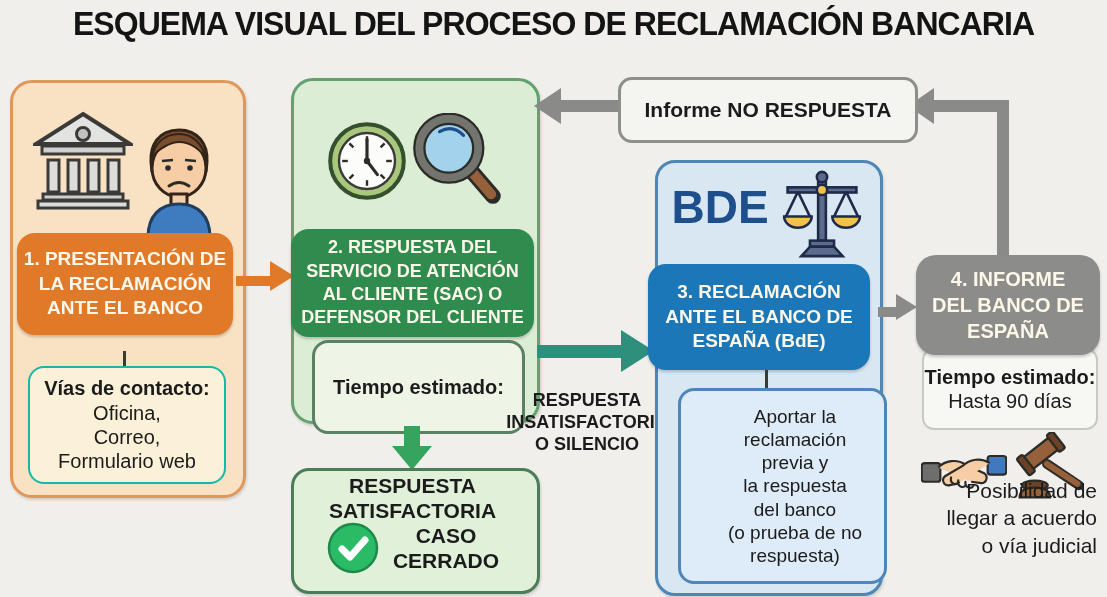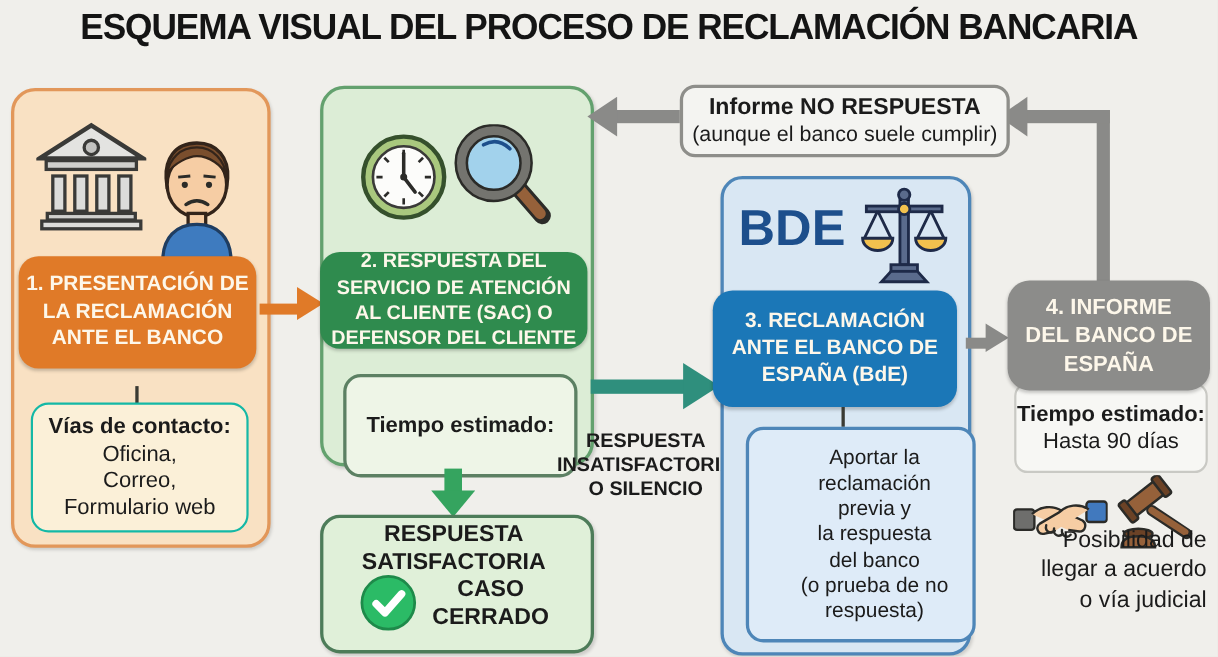--- a/index.html
+++ b/index.html
@@ -24,21 +24,21 @@
     border-radius:16px;text-align:center;line-height:1.22;
     display:flex;flex-direction:column;align-items:center;justify-content:center;
   }
   .connector{background:#3a3a33;}
   
   #p1{left:10px;top:80px;width:230px;height:412px;background:#f9e1c3;border:3px solid #e2975a;}
   #p1-label{left:17px;top:233px;width:216px;height:102px;background:#e07a28;font-size:19px;}
   #p1-sub{left:28px;top:366px;width:194px;height:114px;background:#fbf0d8;border:2px solid #14b8a6;font-size:20px;}
   
   #p2{left:291px;top:78px;width:243px;height:340px;background:#dcedd6;border:3px solid #63a16e;}
-  #p2-label{left:291px;top:229px;width:243px;height:88px;background:#2f8b4e;font-size:18px;}
+  #p2-label{left:291px;top:229px;width:243px;height:108px;background:#2f8b4e;font-size:18px;}
   #p2-time{left:312px;top:340px;width:207px;height:88px;background:#eef5e7;border:3px solid #5c8063;font-size:20px;}
   #p2b{left:291px;top:468px;width:243px;height:120px;background:#e0f0d9;border:3px solid #4d7c59;border-radius:18px;}
   
   #p3{left:655px;top:160px;width:222px;height:430px;background:#d9e7f3;border:3px solid #4e86b8;border-radius:20px;}
   #p3-label{left:648px;top:264px;width:222px;height:106px;background:#1b77b7;font-size:19px;}
   #p3-sub{left:678px;top:388px;width:178px;height:190px;background:#deebf8;border:3px solid #4e86b8;font-size:19px;padding-left:25px;}
   #bde-logo{left:664px;top:180px;width:112px;text-align:center;font-size:46px;font-weight:bold;color:#1d4f8c;letter-spacing:0px;}
   
   #p4-label{left:916px;top:255px;width:184px;height:100px;background:#8c8c8a;font-size:20px;border-radius:20px;}
   #p4-time{left:922px;top:348px;width:172px;height:78px;background:#f7f7f4;border:2px solid #c9c9c4;border-radius:12px;font-size:20px;z-index:0;}
@@ -252,21 +252,20 @@
 
   <div id="e1-v" class="shaft"></div>
   <div id="e1-h" class="shaft"></div>
   <div id="e1-head" class="tri"></div>
 
   <div id="a5-shaft" class="shaft"></div>
   <div id="a5-head" class="tri"></div>
 
   <div id="informe" class="abs subbox">
     <b>Informe NO RESPUESTA</b>
-    <span>(aunque el banco suele cumplir)</span>
   </div>
 
   <span class="abs" style="left:921px;top:441px;">
     <svg width="86" height="60" viewBox="0 0 120 82">
       <rect x="1" y="30" width="26" height="26" rx="4" fill="#6e6e6c" stroke="#2b2b28" stroke-width="3"></rect>
       <rect x="93" y="20" width="26" height="26" rx="4" fill="#4179be" stroke="#2b2b28" stroke-width="3"></rect>
       <path d="M24 36 C34 26 50 24 62 32 L88 44 C94 48 92 58 84 58 L70 56" fill="#f6cda4" stroke="#2b2b28" stroke-width="3"></path>
       <path d="M96 30 C84 22 68 24 58 34 L34 48 C28 52 31 62 39 61 L52 58" fill="#f6cda4" stroke="#2b2b28" stroke-width="3"></path>
       <path d="M42 50 C40 58 48 62 53 57" fill="none" stroke="#2b2b28" stroke-width="3" stroke-linecap="round"></path>
       <path d="M52 54 C50 62 58 66 63 61" fill="none" stroke="#2b2b28" stroke-width="3" stroke-linecap="round"></path>

